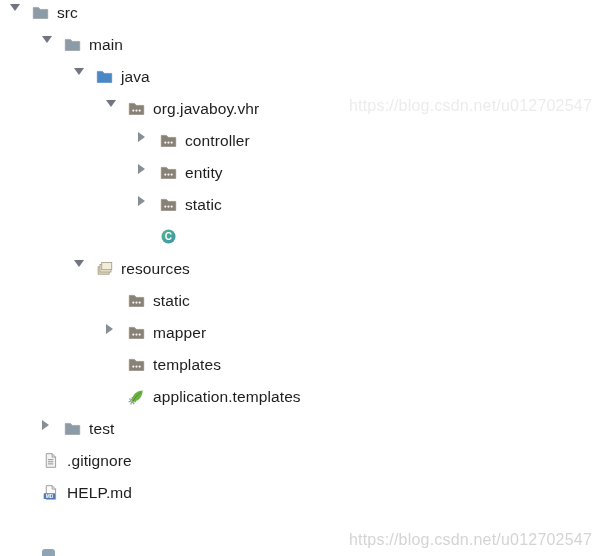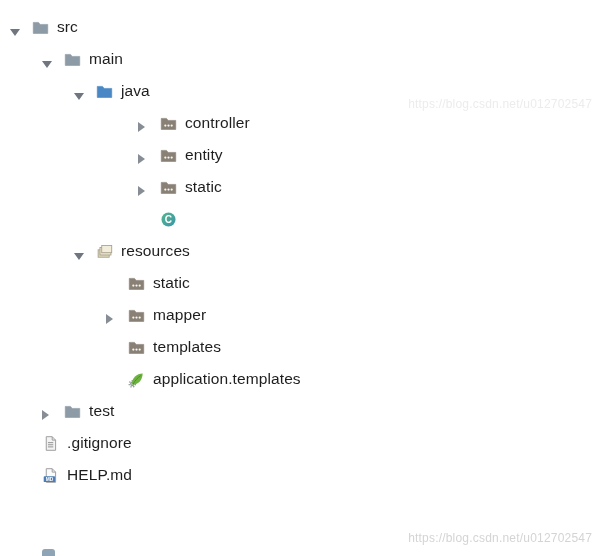--- a/index.html
+++ b/index.html
@@ -9,21 +9,21 @@
     font-family:"Liberation Sans", sans-serif;
     position:relative;
     overflow:hidden;
   }
   .tree {
     position:absolute; inset:0;
     padding-top:4px;
     overflow:hidden;
   }
   .row {
-    display:flex; align-items:flex-end;
+    display:flex; align-items:flex-start;
     height:32px;
     padding-left: calc(8px + var(--lvl) * 32px);
     white-space:nowrap;
   }
   .row.shift { padding-left: calc(18px + var(--lvl) * 32px); }
   .twisty {
     width:24px; flex:none;
     display:flex; align-items:center; justify-content:flex-start;
     padding-left:2px;
   }
@@ -49,21 +49,21 @@
   }
   .partial-icon {
     position:absolute;
     left:42px; top:549px;
     width:13px; height:10px;
     background:#8FA4B5;
     border-radius:3px 3px 0 0;
   }
   .wm {
     position:absolute; right:8px;
-    font-size:12px;
+    font-size:16px;
     letter-spacing:.2px;
     pointer-events:none;
   }
   .wm-top    { top:97px;  color:#ECECEC; }
   .wm-bottom { top:531px; color:#D4D4D4; text-shadow:0 0 2px #ffffff; }
   .defs-hidden { position:absolute; width:0; height:0; overflow:hidden; }
 </style>
 </head>
 <body>
 
@@ -146,20 +146,29 @@
   <div class="row" style="--lvl:2">
     <span class="twisty">
         <i class="chev chev-down"></i>
       </span>
     <svg class="icon c-java" viewBox="0 0 16 16">
         <use href="#sym-folder"></use>
       </svg>
     <span class="label">java</span>
   </div>
 
+  <div class="row" style="--lvl:3">
+    <span class="twisty">
+        <i class="chev chev-down"></i>
+      </span>
+    <svg class="icon c-package" viewBox="0 0 16 16">
+        <use href="#sym-package"></use>
+      </svg>
+    <span class="label">org.javaboy.vhr</span>
+  </div>
 
   <div class="row" style="--lvl:4">
     <span class="twisty">
         <i class="chev chev-right"></i>
       </span>
     <svg class="icon c-package" viewBox="0 0 16 16">
         <use href="#sym-package"></use>
       </svg>
     <span class="label">controller</span>
   </div>

